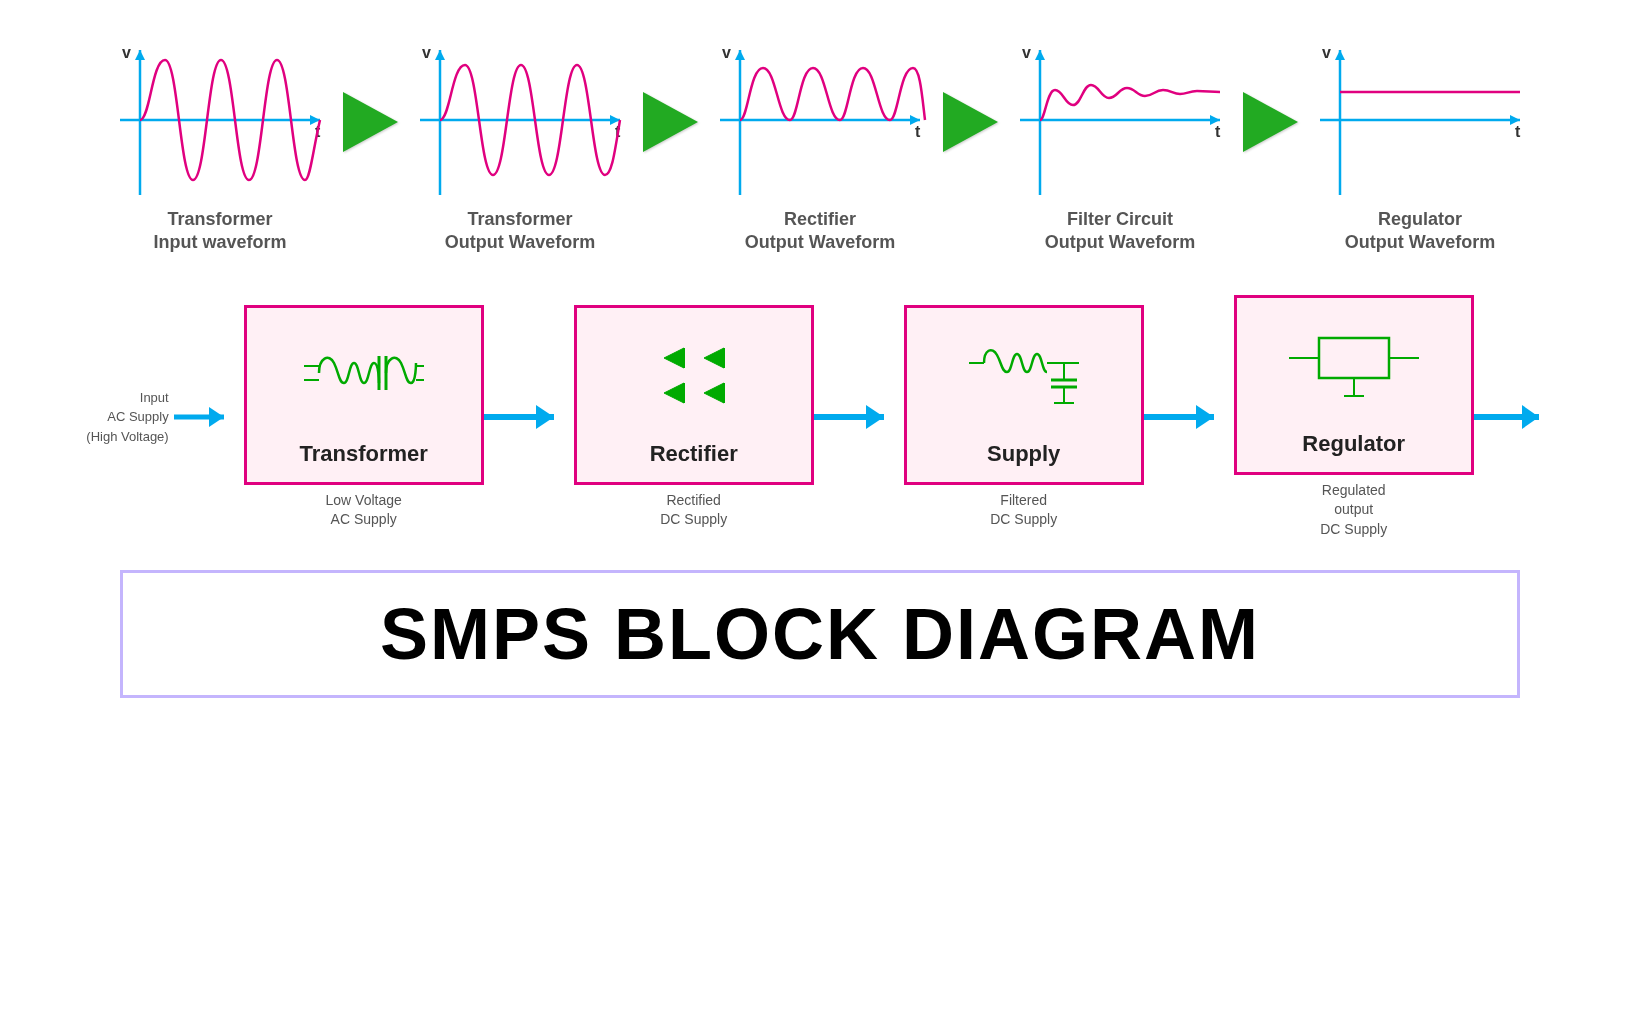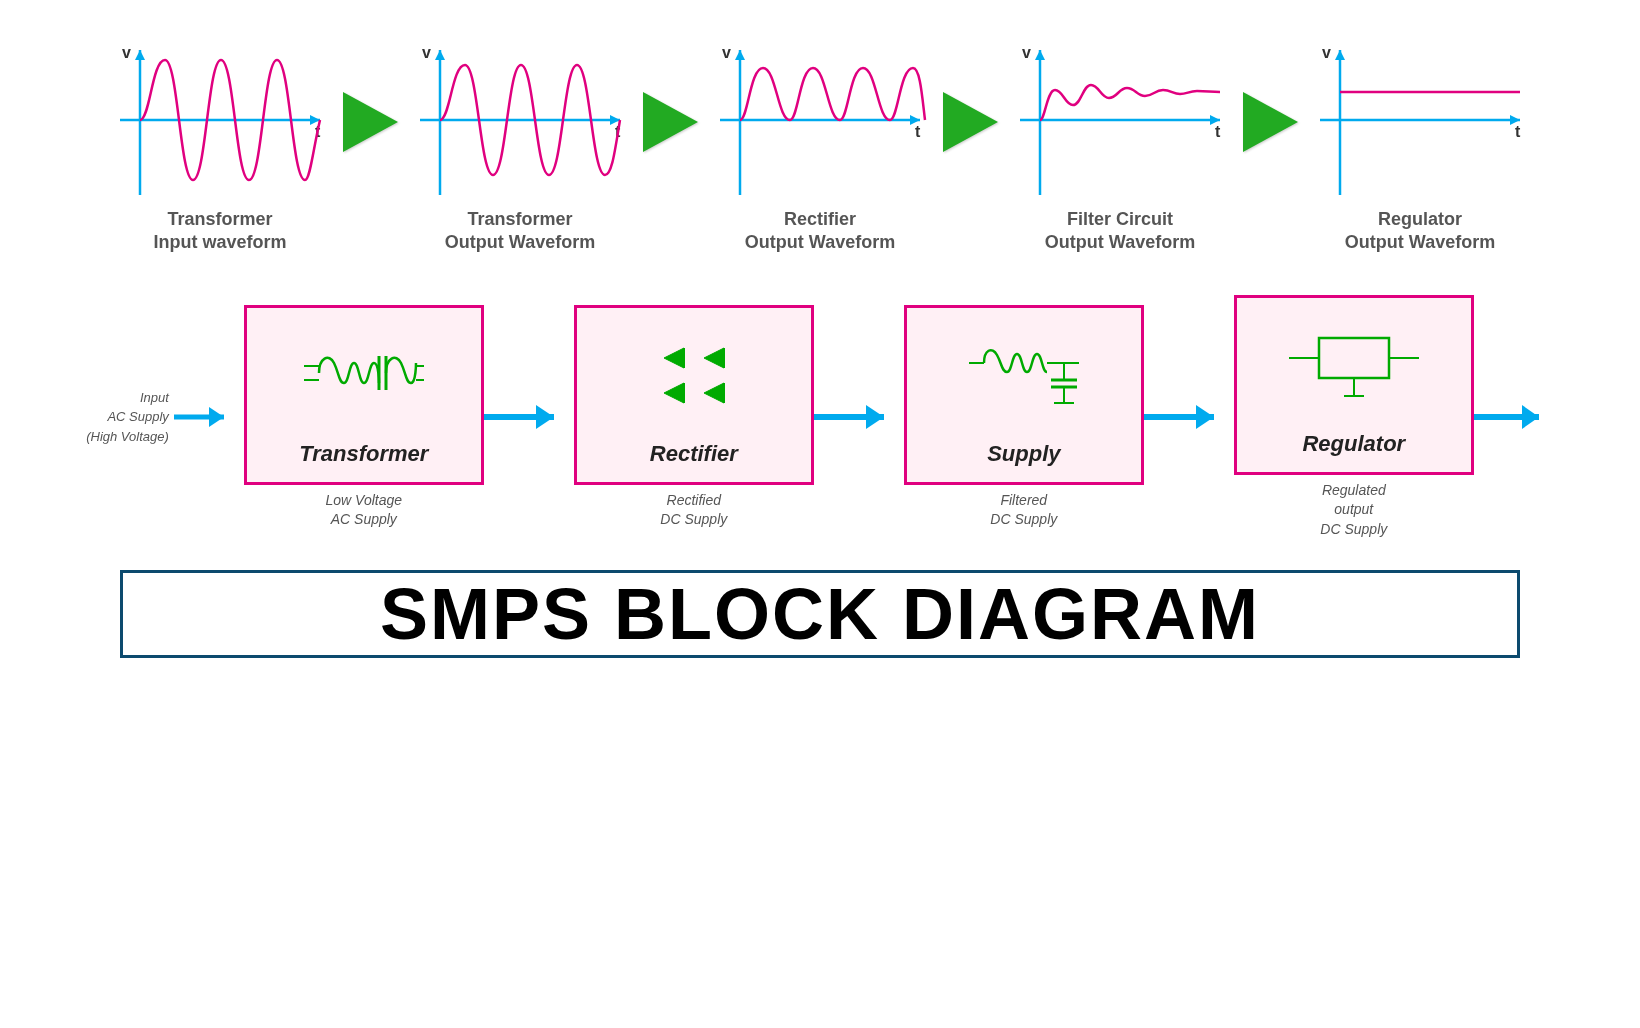--- a/index.html
+++ b/index.html
@@ -73,21 +73,20 @@
     }
 
     
     .block-section {
       display: flex;
       align-items: center;
       justify-content: center;
       padding: 0 20px;
       position: relative;
       gap: 0;
-      font-style: italic;
     }
 
     .block-wrapper {
       display: flex;
       flex-direction: column;
       align-items: center;
     }
 
     .block-box {
       border: 3px solid #e0007f;
@@ -126,22 +125,23 @@
     .blue-arrow-h {
       display: flex;
       align-items: center;
       height: 180px;
       width: 90px;
       justify-content: center;
     }
 
     
     .title-section {
-      border: 3px solid #0c4a6e;
+      border: 3px solid #c4b5fd;
       margin: 0 80px;
+      padding: 20px;
       text-align: center;
     }
 
     .title-text {
       font-size: 72px;
       font-weight: 900;
       color: #000;
       letter-spacing: 2px;
     }
 

